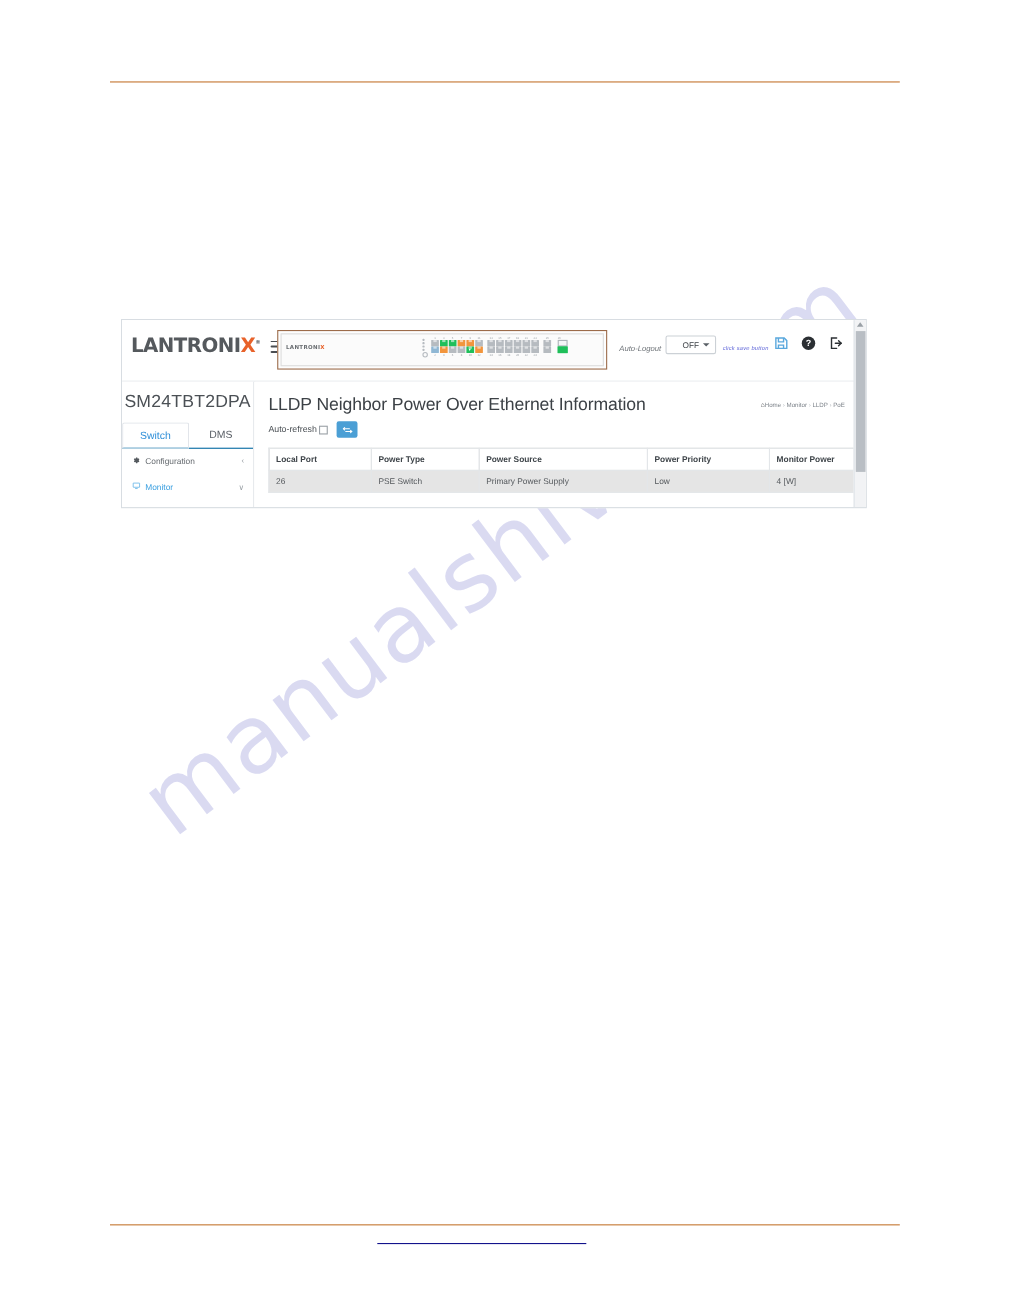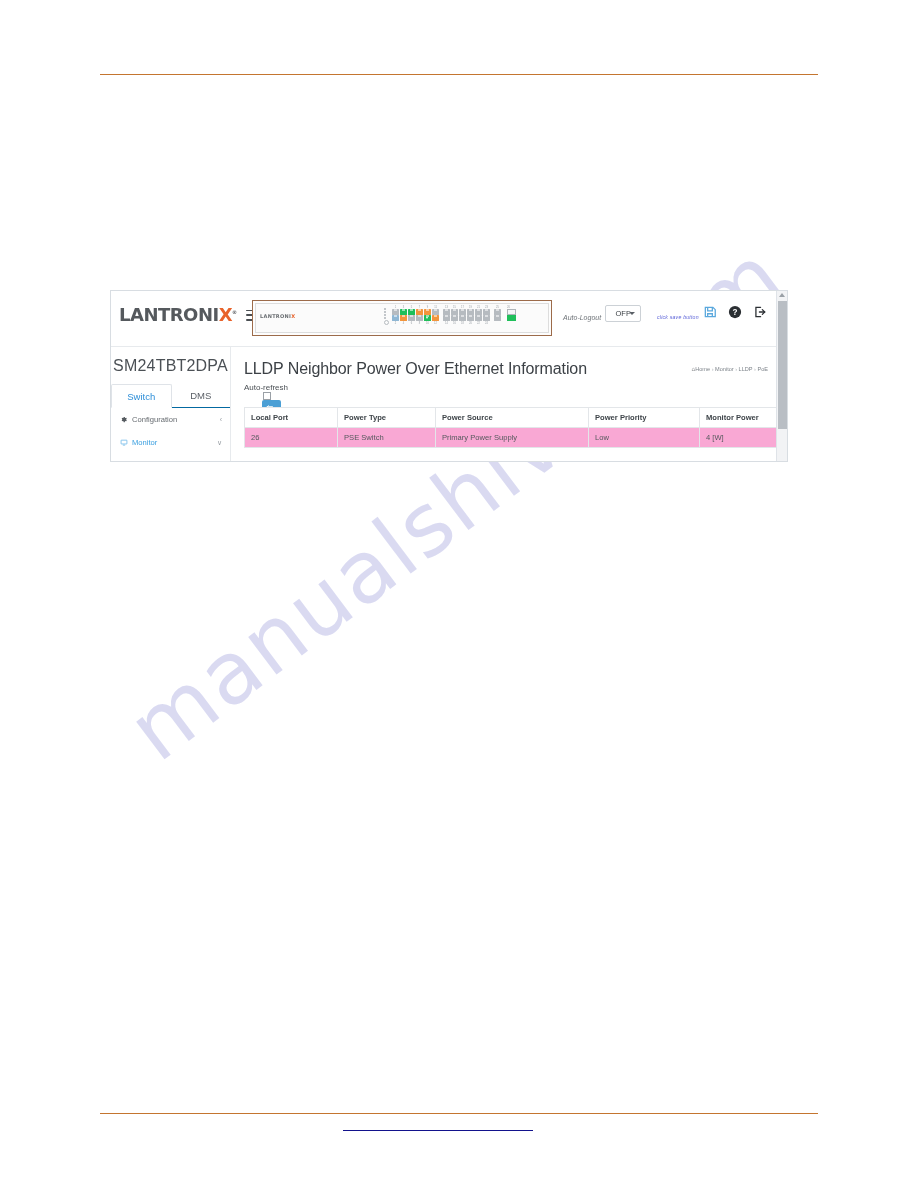--- a/index.html
+++ b/index.html
@@ -274,21 +274,21 @@
     left: 452px;
     top: 23px;
     font-size: 7px;
     font-style: italic;
     color: #6f7479;
   }
   .autologout-select {
     position: absolute;
     left: 494px;
     top: 14px;
-    width: 36px;
+    width: 46px;
     height: 17px;
     border: 1px solid #ccd1d6;
     border-radius: 2px;
     background: #fff;
     font-size: 7.5px;
     color: #3c4146;
     display: flex;
     align-items: center;
     justify-content: center;
     box-sizing: border-box;
@@ -417,21 +417,20 @@
   }
   .breadcrumb .sep { color: #b0b5ba; margin: 0 1.5px; }
   .breadcrumb .crumb { cursor: pointer; }
 
   .toolbar {
     position: absolute;
     left: 12px;
     top: 36px;
     display: flex;
     align-items: center;
-    flex-direction: column;
   }
   .toolbar .ar-label {
     font-size: 8px;
     color: #4b5055;
     margin-right: 2px;
   }
   .checkbox {
     width: 8px;
     height: 8px;
     border: 1px solid #9aa0a6;
@@ -451,21 +450,21 @@
     cursor: pointer;
   }
 
   
   .data-table {
     position: absolute;
     left: 12px;
     top: 60px;
     width: 643px;
     border-collapse: collapse;
-    background: #f9a8d4;
+    background: #e5e5e5;
     table-layout: fixed;
   }
   .data-table th,
   .data-table td {
     border: 1px solid #e3e6e9;
     text-align: left;
     padding: 5px 6px;
     font-size: 7.6px;
     color: #3e4449;
     white-space: nowrap;

